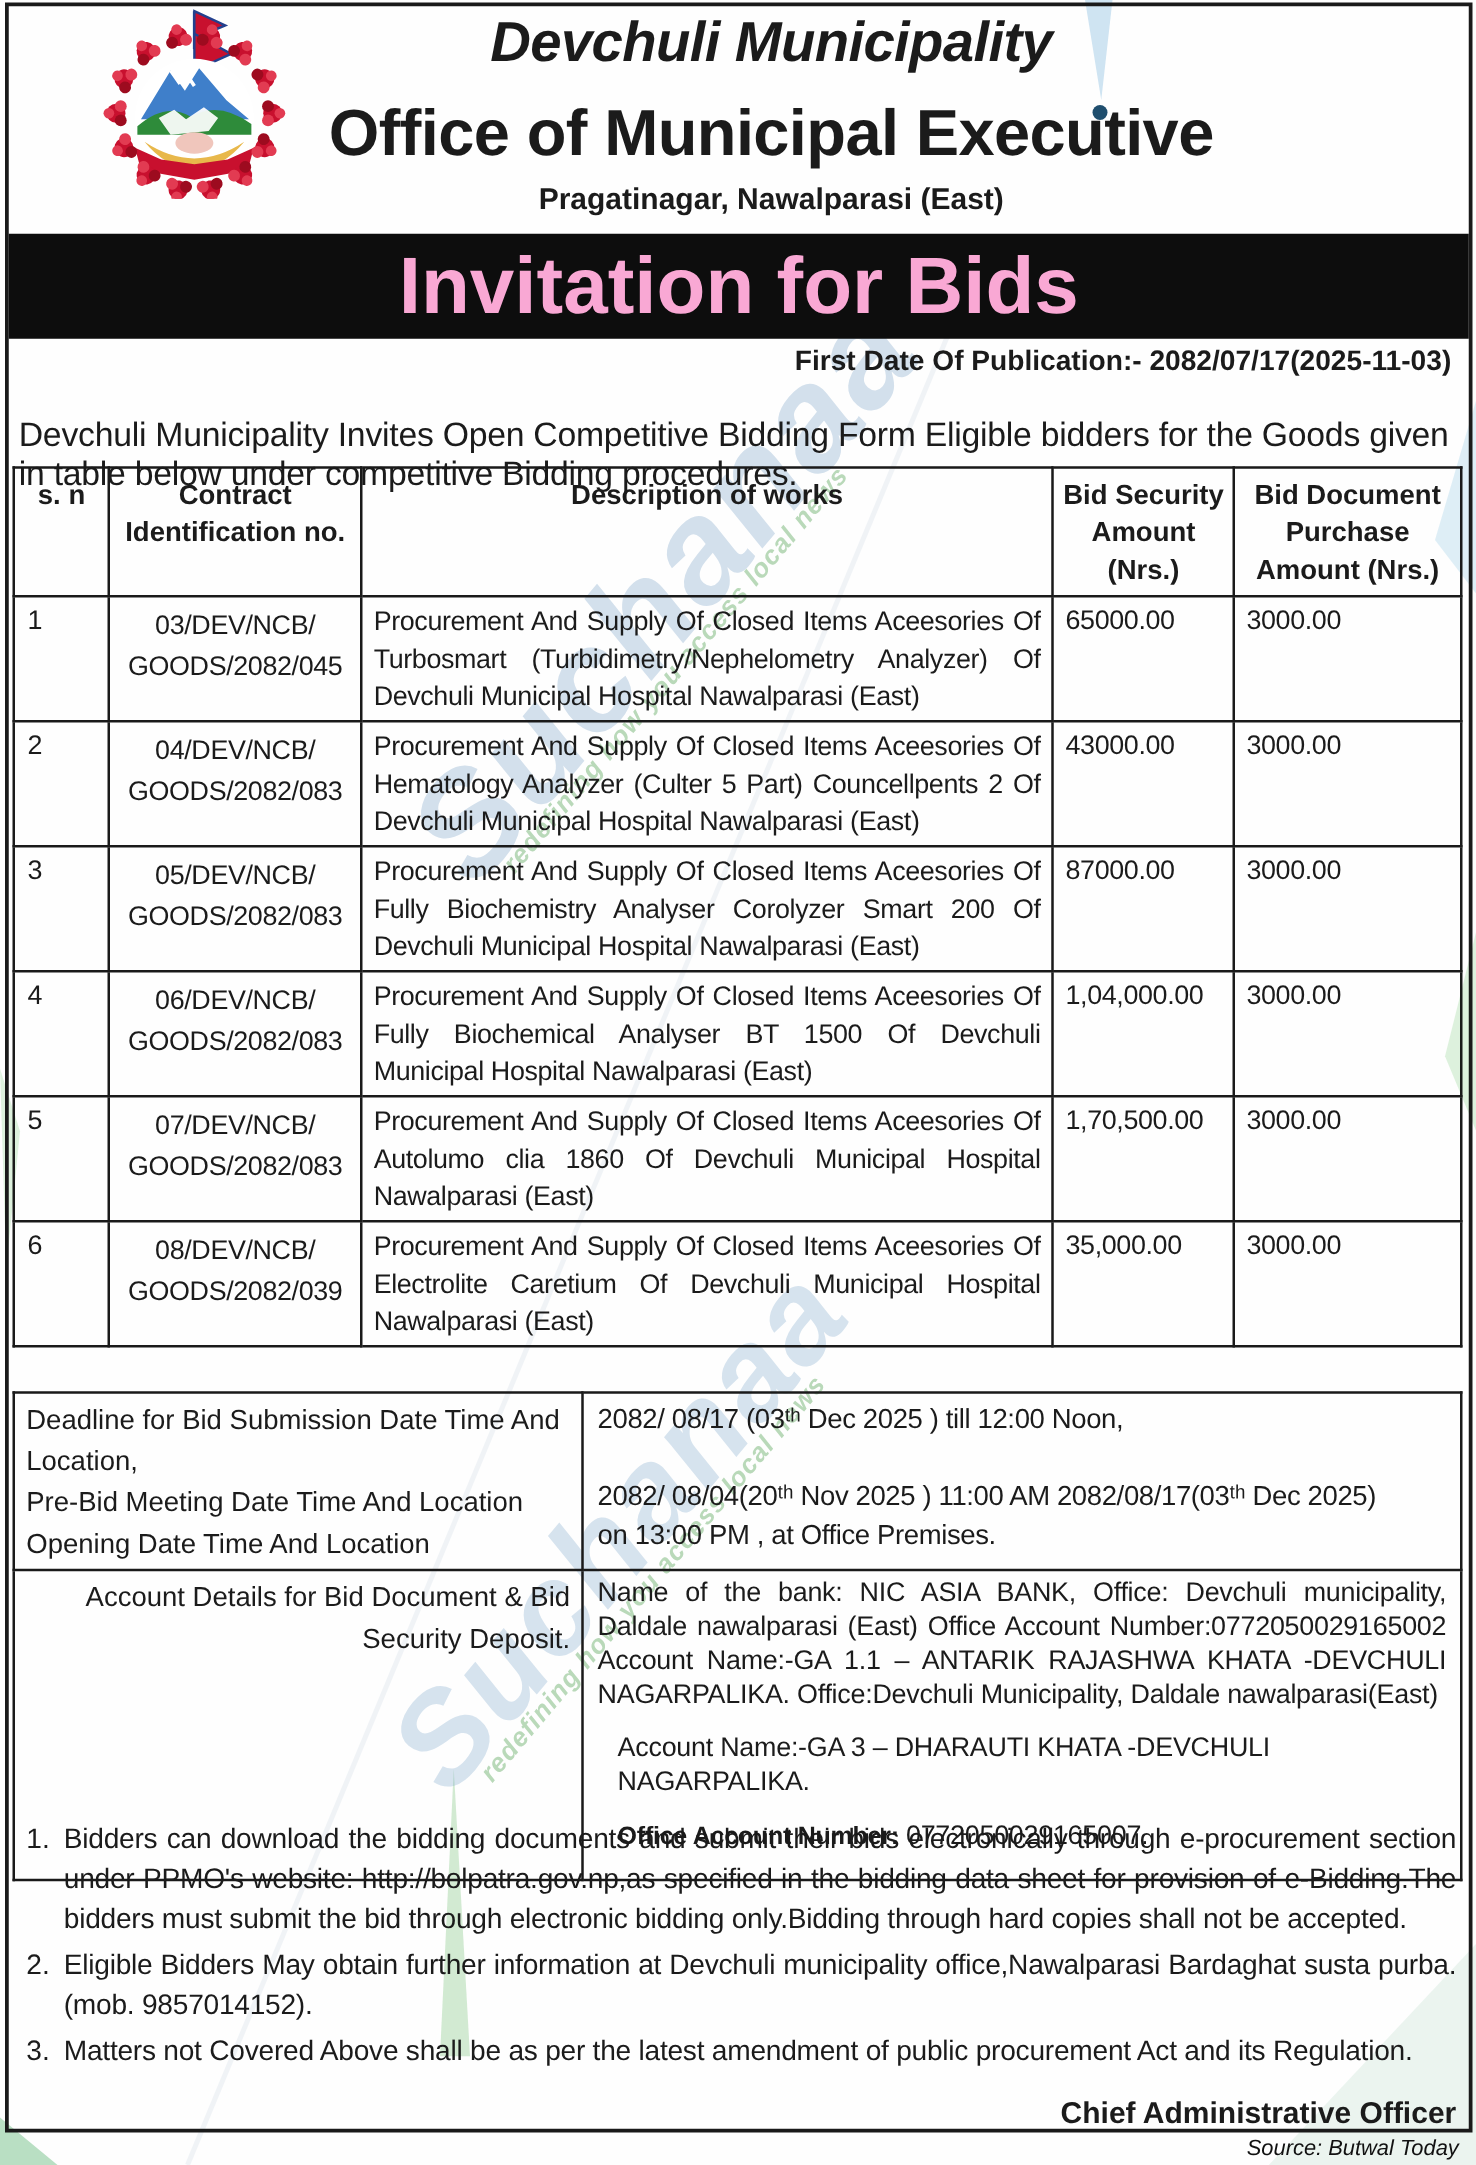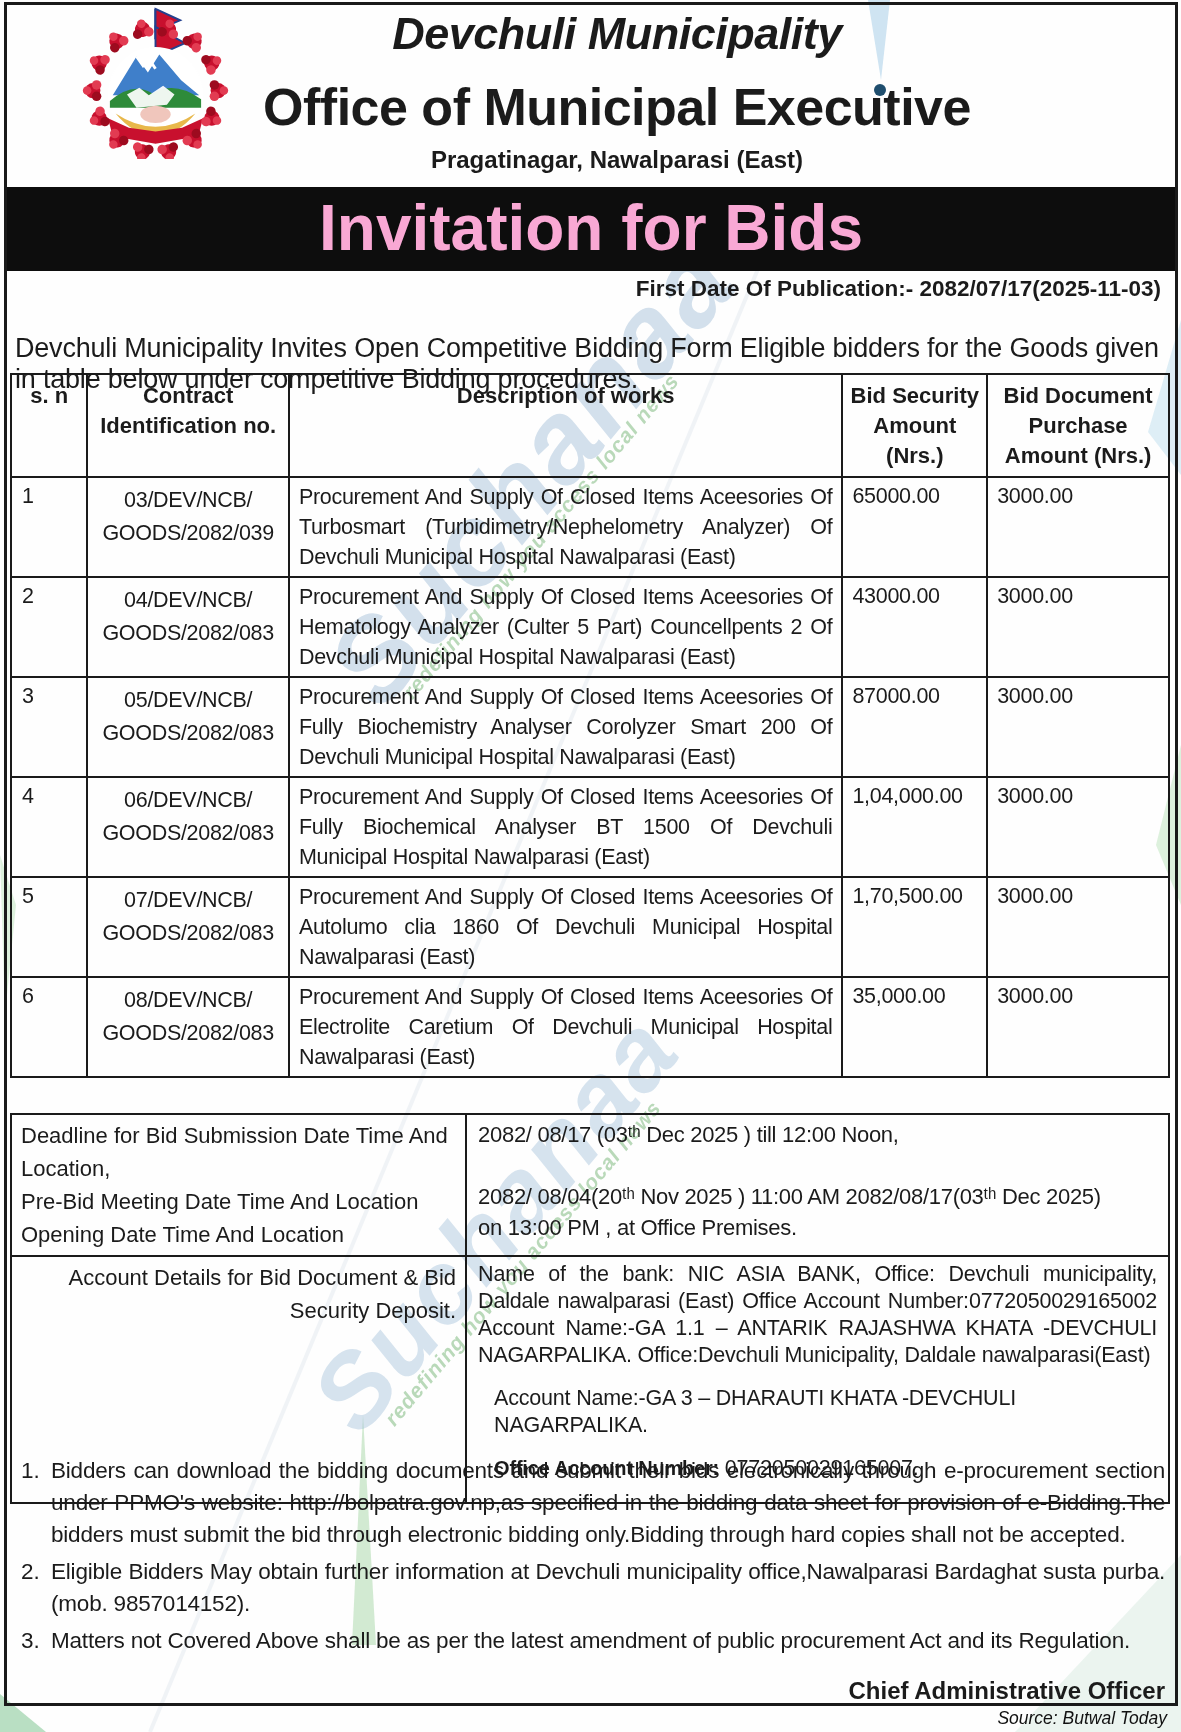--- a/index.html
+++ b/index.html
@@ -154,21 +154,21 @@
         <th>Bid Security
 Amount
 (Nrs.)</th>
         <th>Bid Document
 Purchase
 Amount (Nrs.)</th>
       </tr>
       <tr>
         <td class="c-sn">1</td>
         <td class="c-id">03/DEV/NCB/
-GOODS/2082/039</td>
+GOODS/2082/045</td>
         <td class="c-desc">Procurement And Supply Of Closed Items Aceesories Of Turbosmart (Turbidimetry/Nephelometry Analyzer) Of Devchuli Municipal Hospital Nawalparasi (East)</td>
         <td class="c-amt">65000.00</td>
         <td class="c-amt">3000.00</td>
       </tr>
       <tr>
         <td class="c-sn">2</td>
         <td class="c-id">04/DEV/NCB/
 GOODS/2082/083</td>
         <td class="c-desc">Procurement And Supply Of Closed Items Aceesories Of Hematology Analyzer (Culter 5 Part) Councellpents 2 Of Devchuli Municipal Hospital Nawalparasi (East)</td>
         <td class="c-amt">43000.00</td>
@@ -194,21 +194,21 @@
         <td class="c-sn">5</td>
         <td class="c-id">07/DEV/NCB/
 GOODS/2082/083</td>
         <td class="c-desc">Procurement And Supply Of Closed Items Aceesories Of Autolumo clia 1860 Of Devchuli Municipal Hospital Nawalparasi (East)</td>
         <td class="c-amt">1,70,500.00</td>
         <td class="c-amt">3000.00</td>
       </tr>
       <tr>
         <td class="c-sn">6</td>
         <td class="c-id">08/DEV/NCB/
-GOODS/2082/083</td>
+GOODS/2082/039</td>
         <td class="c-desc">Procurement And Supply Of Closed Items Aceesories Of Electrolite Caretium Of Devchuli Municipal Hospital Nawalparasi (East)</td>
         <td class="c-amt">35,000.00</td>
         <td class="c-amt">3000.00</td>
       </tr>
     </tbody>
       </table>
 
     <table class="details-table">
       <colgroup>
           <col style="width:39.3%">

